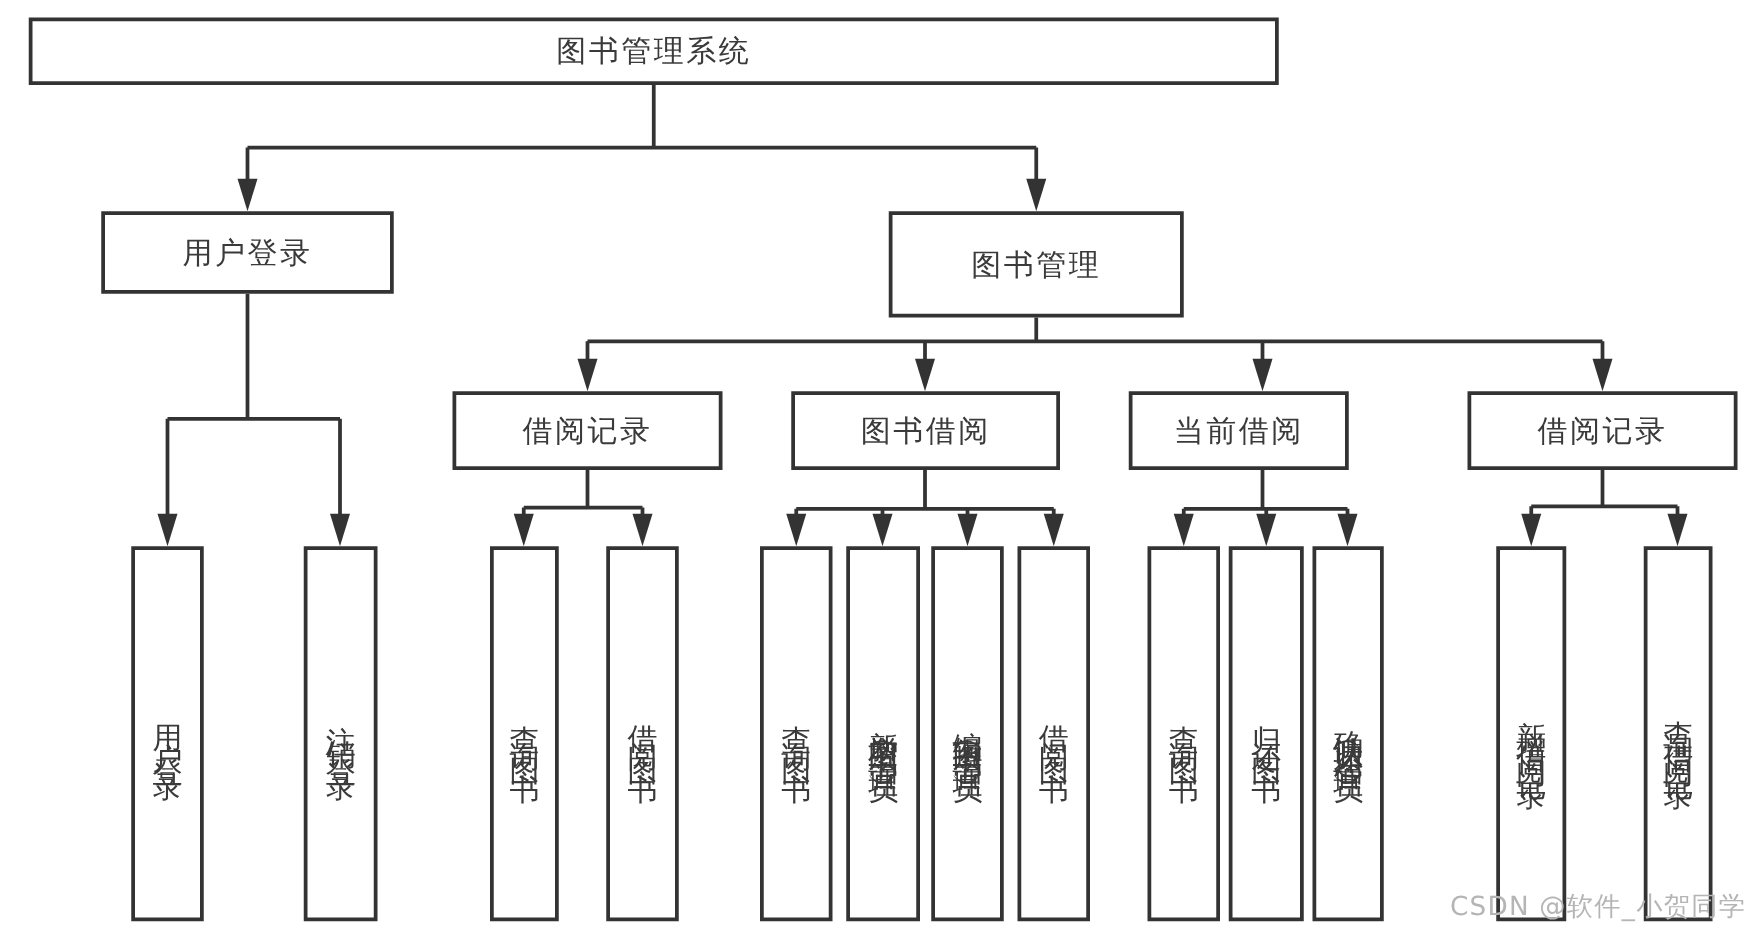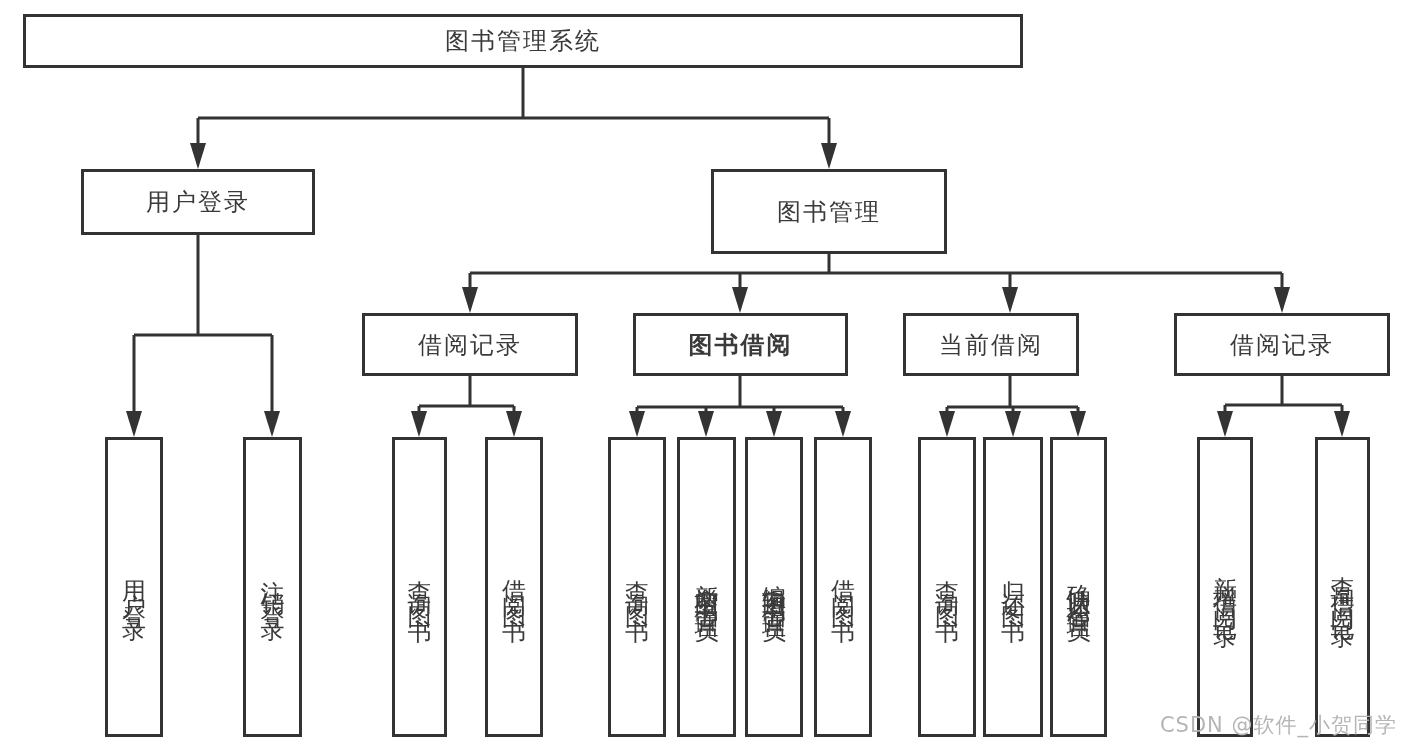--- a/index.html
+++ b/index.html
@@ -62,21 +62,21 @@
       <polygon points="1334,411 1350,411 1342,437"></polygon>
     </g>
   </svg>
 
   <div class="node hnode" style="left:23px;top:14px;width:1000px;height:54px;">图书管理系统</div>
 
   <div class="node hnode" style="left:81px;top:169px;width:234px;height:66px;">用户登录</div>
   <div class="node hnode" style="left:711px;top:169px;width:236px;height:85px;">图书管理</div>
 
   <div class="node hnode" style="left:362px;top:313px;width:216px;height:63px;">借阅记录</div>
-  <div class="node hnode" style="left:633px;top:313px;width:215px;height:63px;font-weight:bold;">图书借阅</div>
+  <div class="node hnode" style="left:633px;top:313px;width:215px;height:63px;">图书借阅</div>
   <div class="node hnode" style="left:903px;top:313px;width:176px;height:63px;">当前借阅</div>
   <div class="node hnode" style="left:1174px;top:313px;width:216px;height:63px;">借阅记录</div>
 
   <div class="node vnode" style="left:105px;top:437px;width:58px;height:300px;">
     <span class="vlabel sp4">用户登录</span>
   </div>
   <div class="node vnode" style="left:243px;top:437px;width:59px;height:300px;">
     <span class="vlabel sp4">注销登录</span>
   </div>
 

